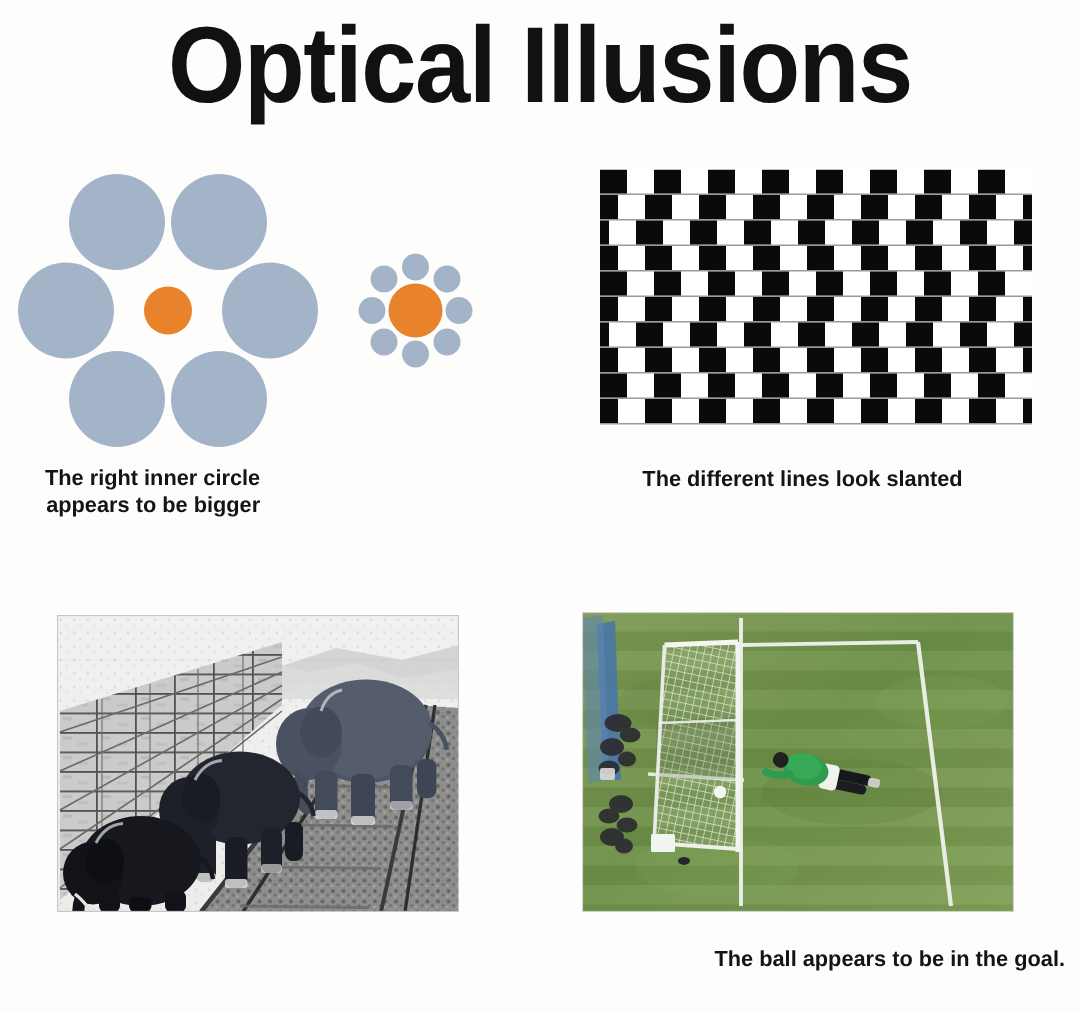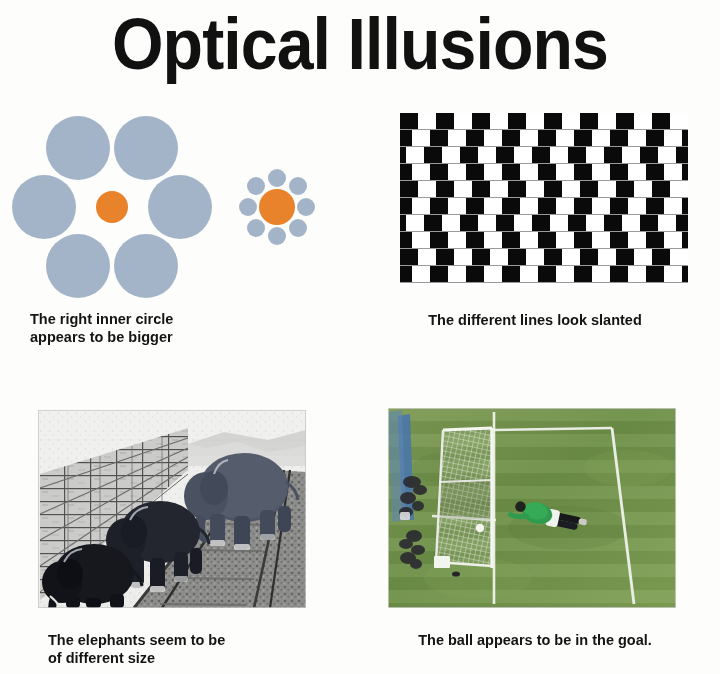--- a/index.html
+++ b/index.html
@@ -35,24 +35,24 @@
   
   .caption {
     position:absolute;
     font-family:"Liberation Sans", sans-serif;
     font-weight:bold;
     font-size:14.5px;
     line-height:18px;
     color:#141414;
     white-space:pre-line;
   }
-  .cap-1 { left:30px;  top:310px; text-align:left; }
+  .cap-1 { left:30px;  top:310px; text-align:right; }
   .cap-2 { left:360px; top:311px; width:350px; text-align:center; }
   .cap-3 { left:48px;  top:631px; text-align:left; }
-  .cap-4 { left:360px; top:631px; width:350px; text-align:center; }
+  .cap-4 { left:360px; top:631px; width:350px; text-align:right; }
 
   
   .ebbinghaus {
     position:absolute;
     left:0px; top:100px;
     width:360px; height:200px;
   }
   .circ { position:absolute; border-radius:50%; }
 
   
@@ -461,17 +461,15 @@
         <rect x="54" y="7" width="8" height="6" rx="2" fill="#c9cbc4"></rect>
       </g>
 
       <rect x="0" y="0" width="288" height="200" fill="none" stroke="#cfcfcd" stroke-width="1.5"></rect>
     </svg>
   </div>
 
   <div class="caption cap-1">The right inner circle
 appears to be bigger</div>
   <div class="caption cap-2">The different lines look slanted</div>
-  <div class="caption cap-3">The elephants seem to be
-of different size</div>
   <div class="caption cap-4">The ball appears to be in the goal.</div>
 
 </div>
 
 </body></html>

